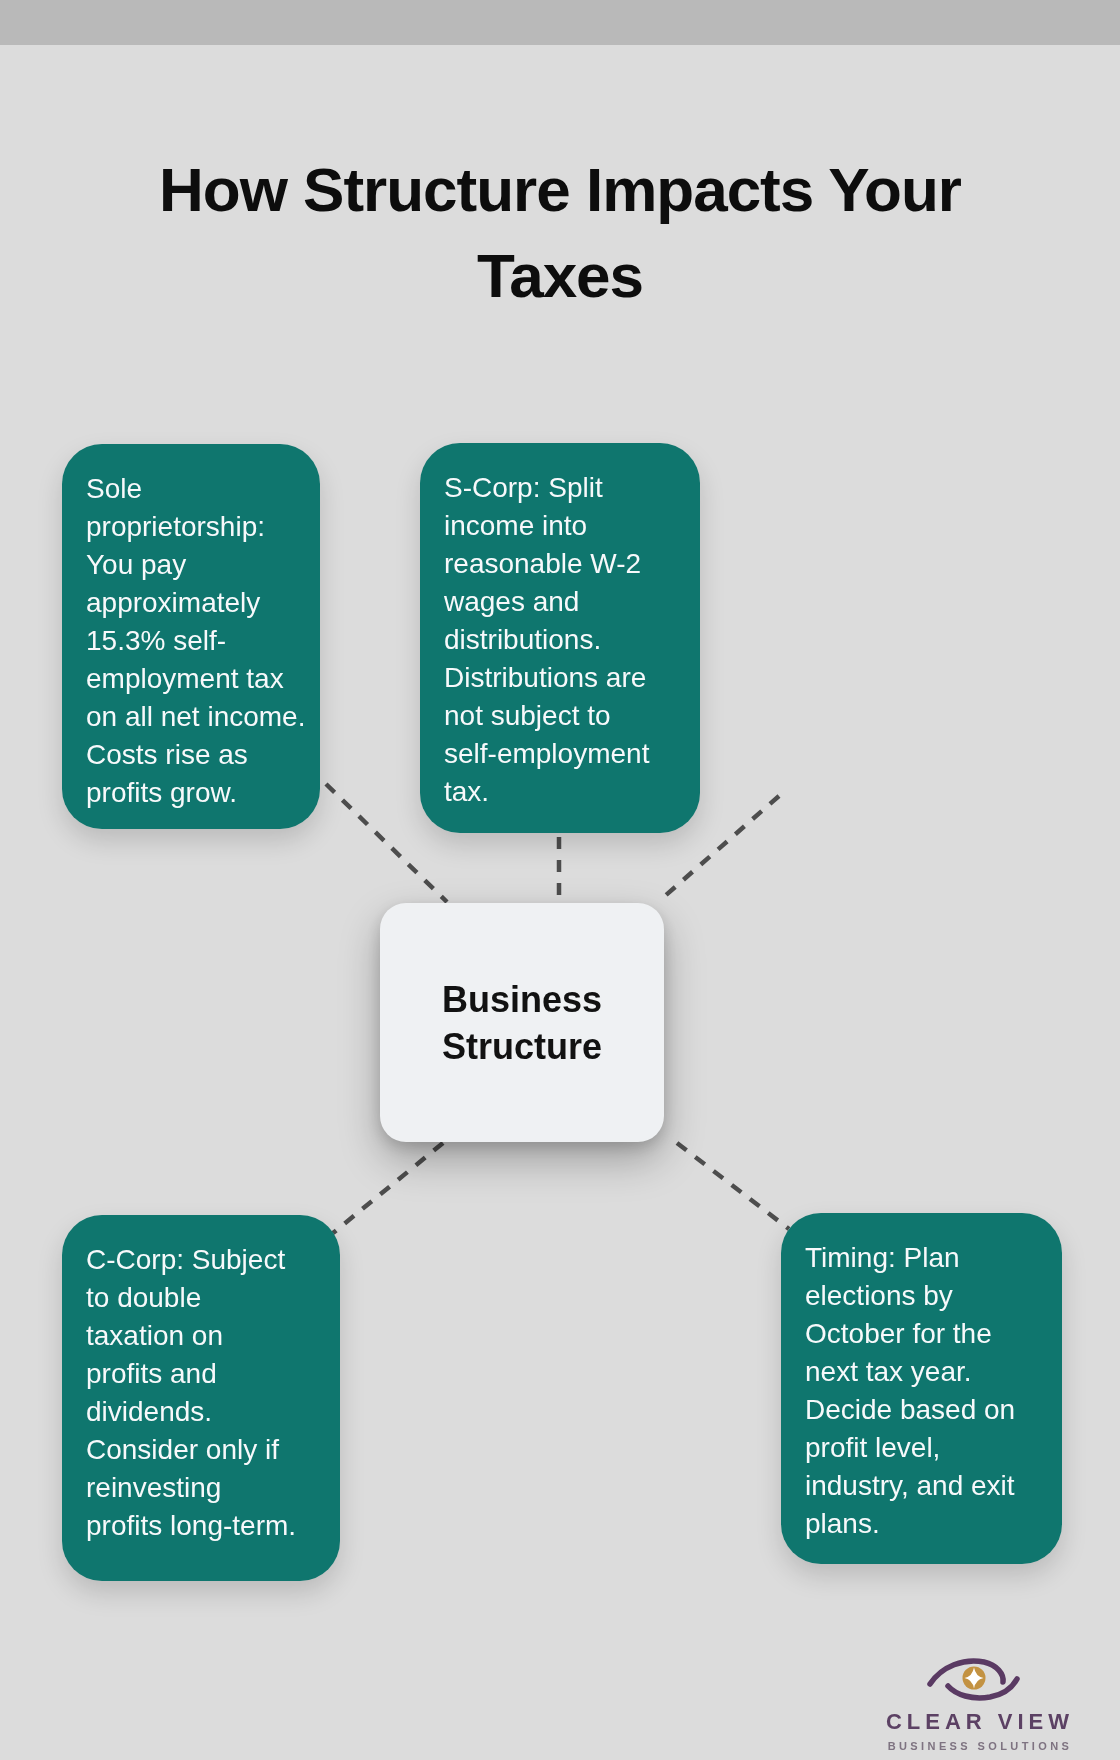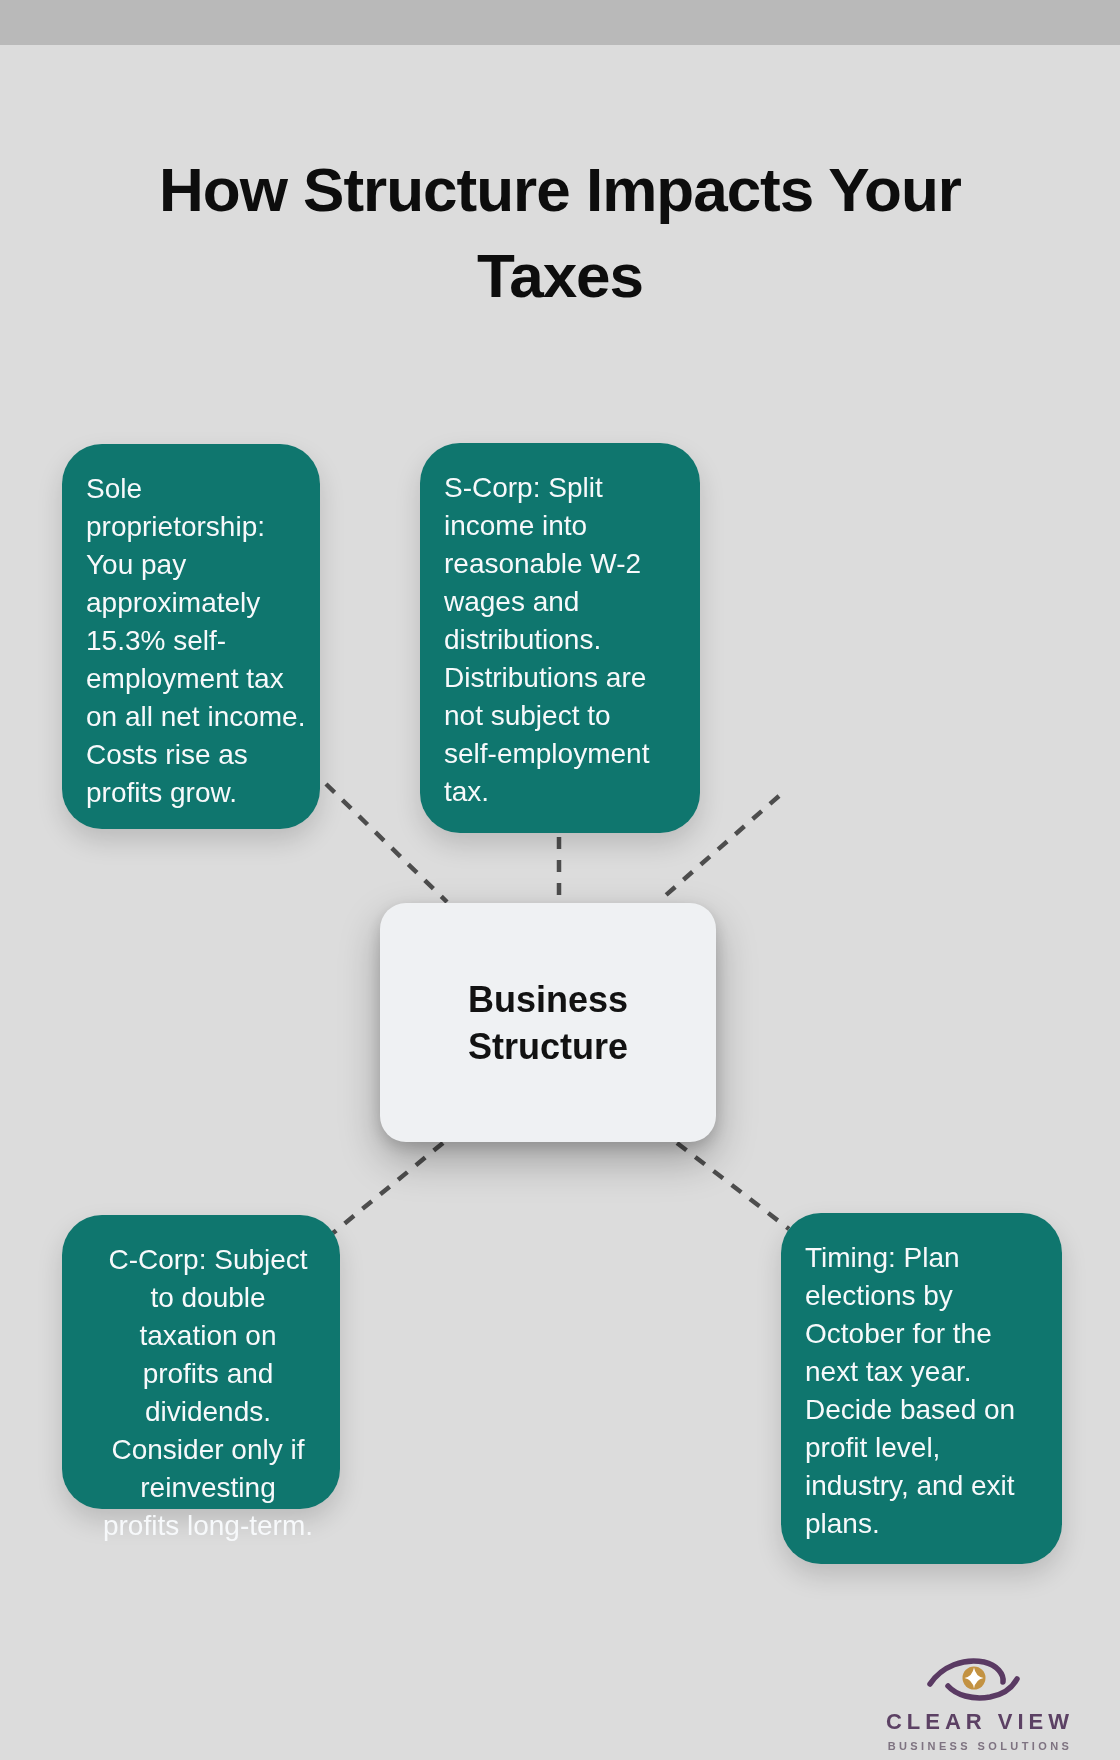--- a/index.html
+++ b/index.html
@@ -23,24 +23,24 @@
     position:absolute;box-sizing:border-box;
     background:#0f766e;border-radius:40px;
     color:#f7f9fb;font-size:28px;line-height:38px;
     padding:26px 10px 18px 24px;
     white-space:pre-line;
     box-shadow:0 12px 26px rgba(0,0,0,0.15);
   }
   .node-sole  {left:62px; top:399px; width:258px;height:385px;}
   .node-scorp {left:420px;top:398px; width:280px;height:390px;}
   .node-llc   {left:782px;top:402px; width:280px;height:347px;}
-  .node-ccorp {left:62px; top:1170px;width:278px;height:294px;text-align:center;}
+  .node-ccorp {left:62px; top:1170px;width:278px;height:366px;}
   .node-timing{left:781px;top:1168px;width:281px;height:351px;}
   .center-node{
-    position:absolute;left:380px;top:858px;width:336px;height:239px;
+    position:absolute;left:380px;top:858px;width:284px;height:239px;
     box-sizing:border-box;border-radius:26px;
     background:#eff1f3;
     display:flex;align-items:center;justify-content:center;
     text-align:center;font-weight:700;font-size:36px;line-height:47px;
     color:#121212;white-space:pre-line;
     box-shadow:0 18px 40px rgba(0,0,0,0.28),0 5px 14px rgba(0,0,0,0.14);
   }
   .logo{position:absolute;left:837px;top:1600px;width:286px;height:120px;}
   .logo-eye{position:absolute;left:75px;top:5px;}
   .brand{

